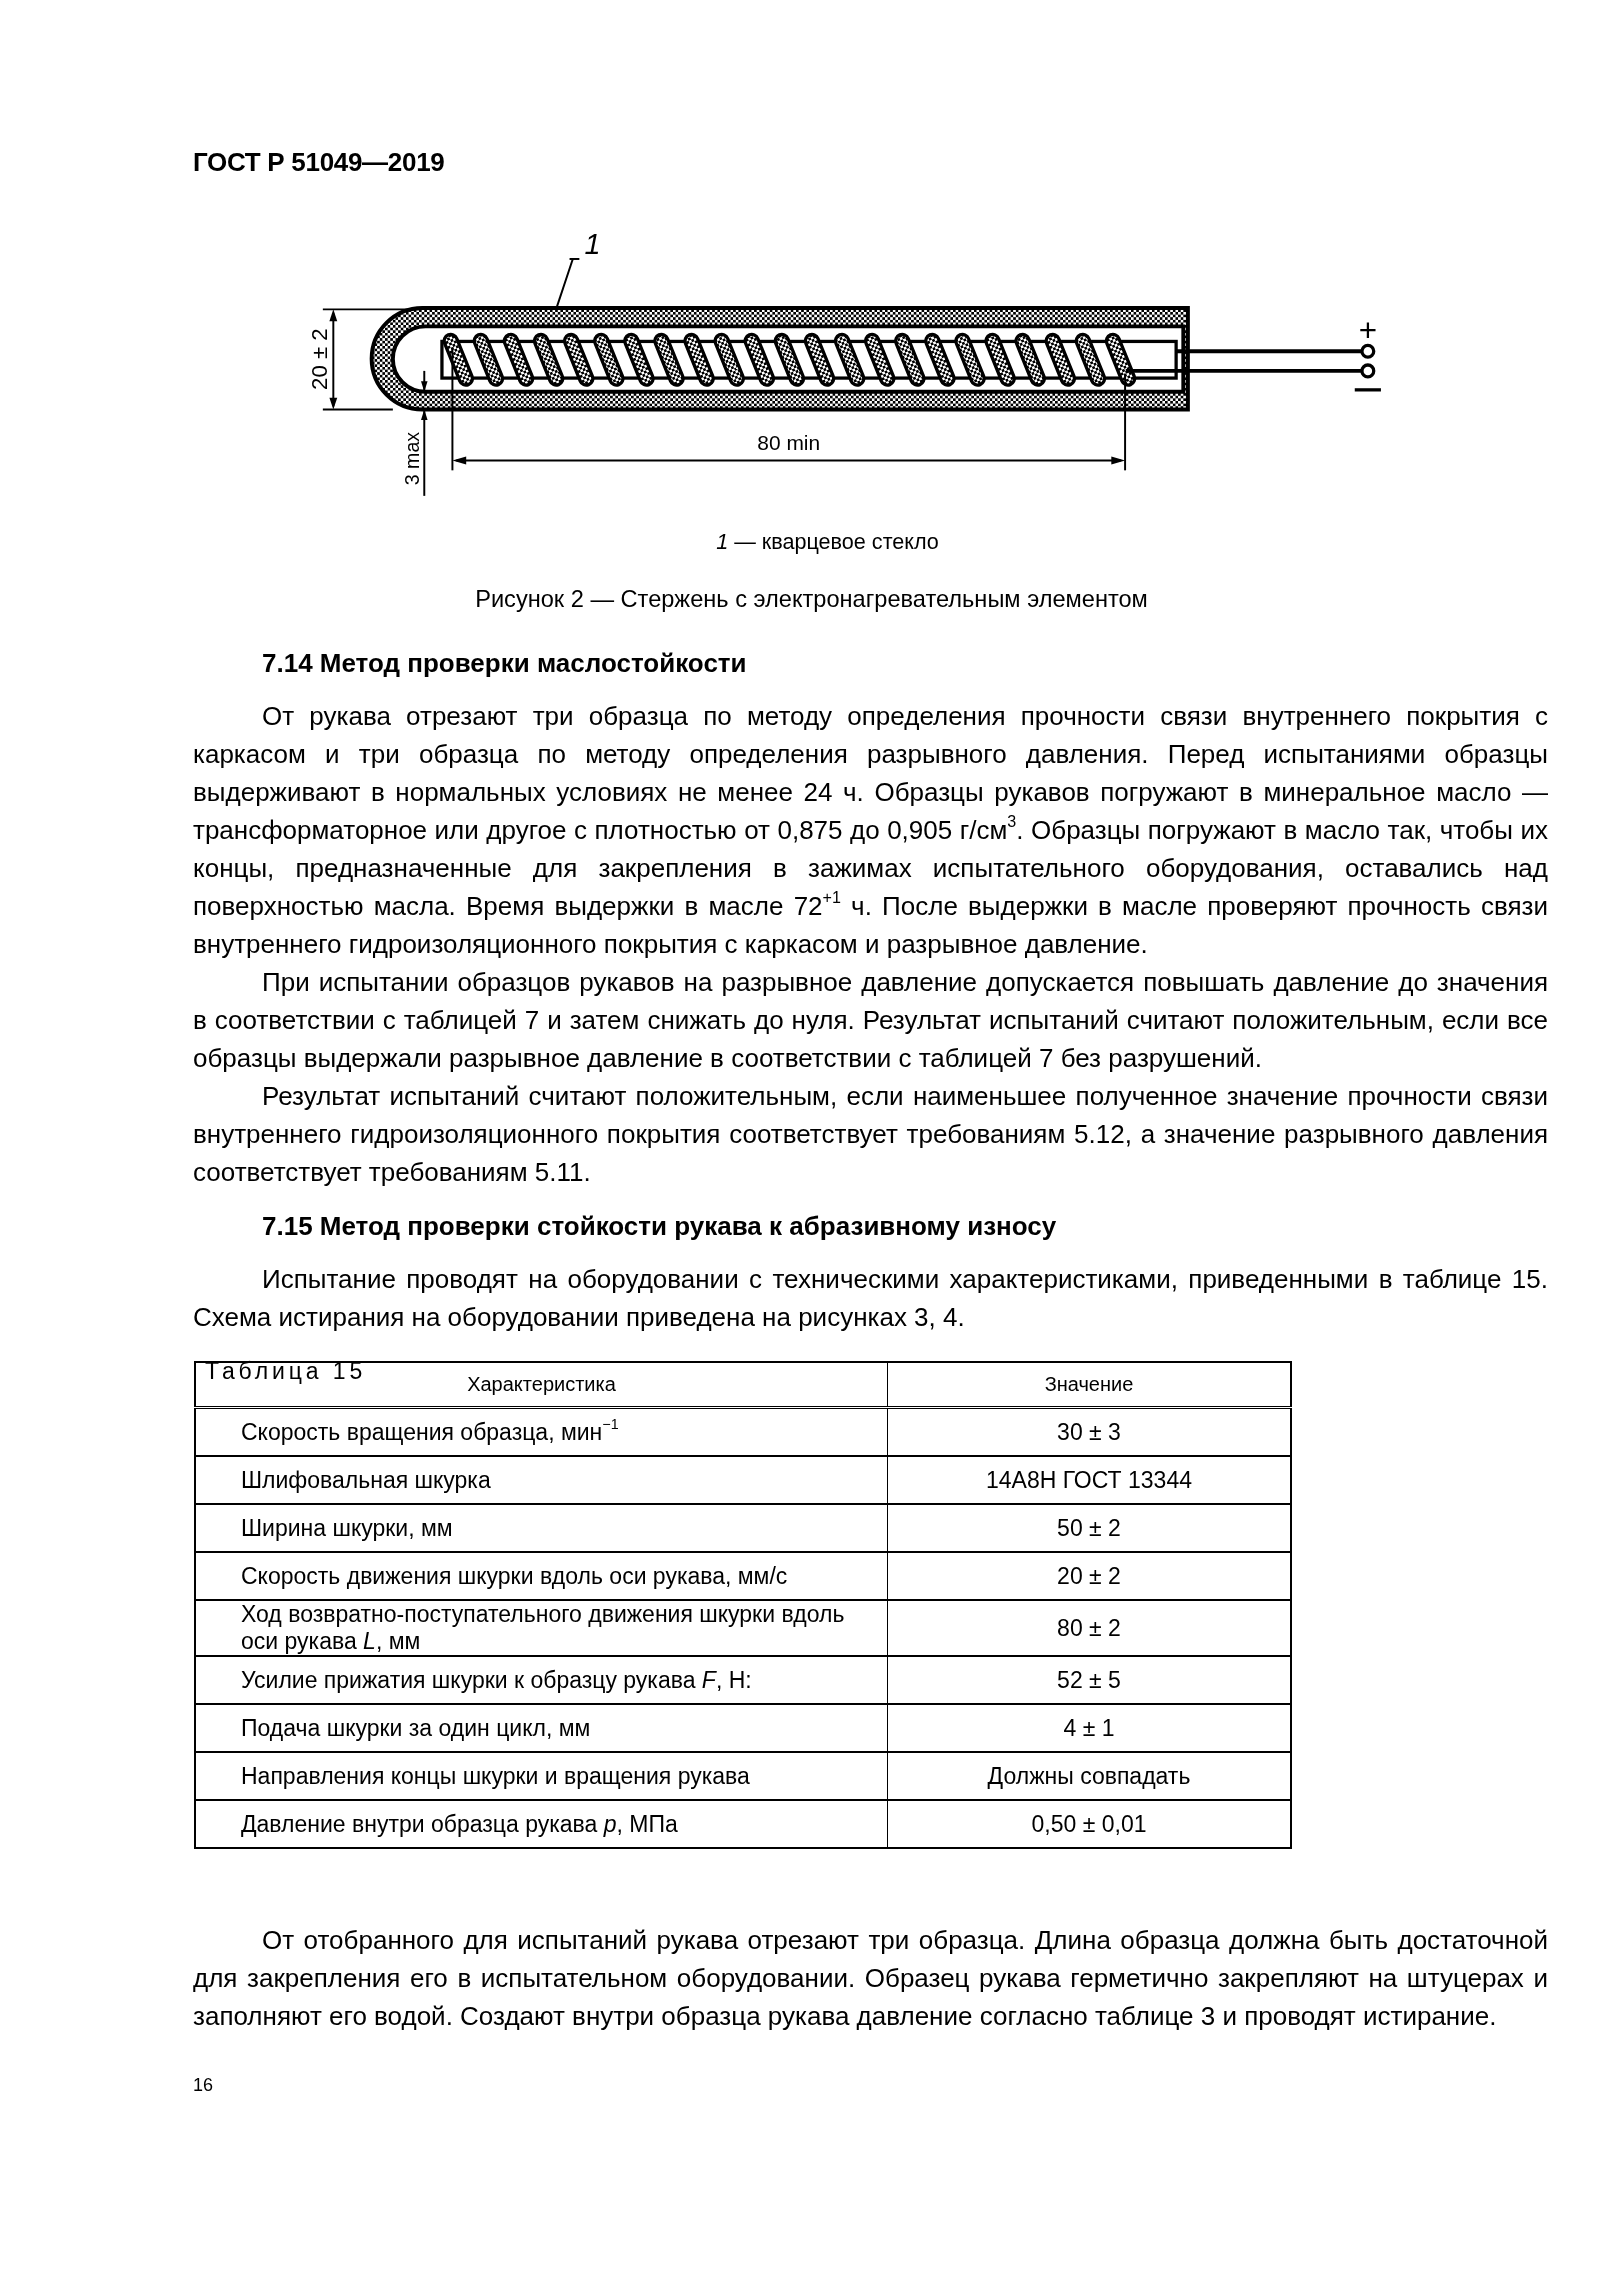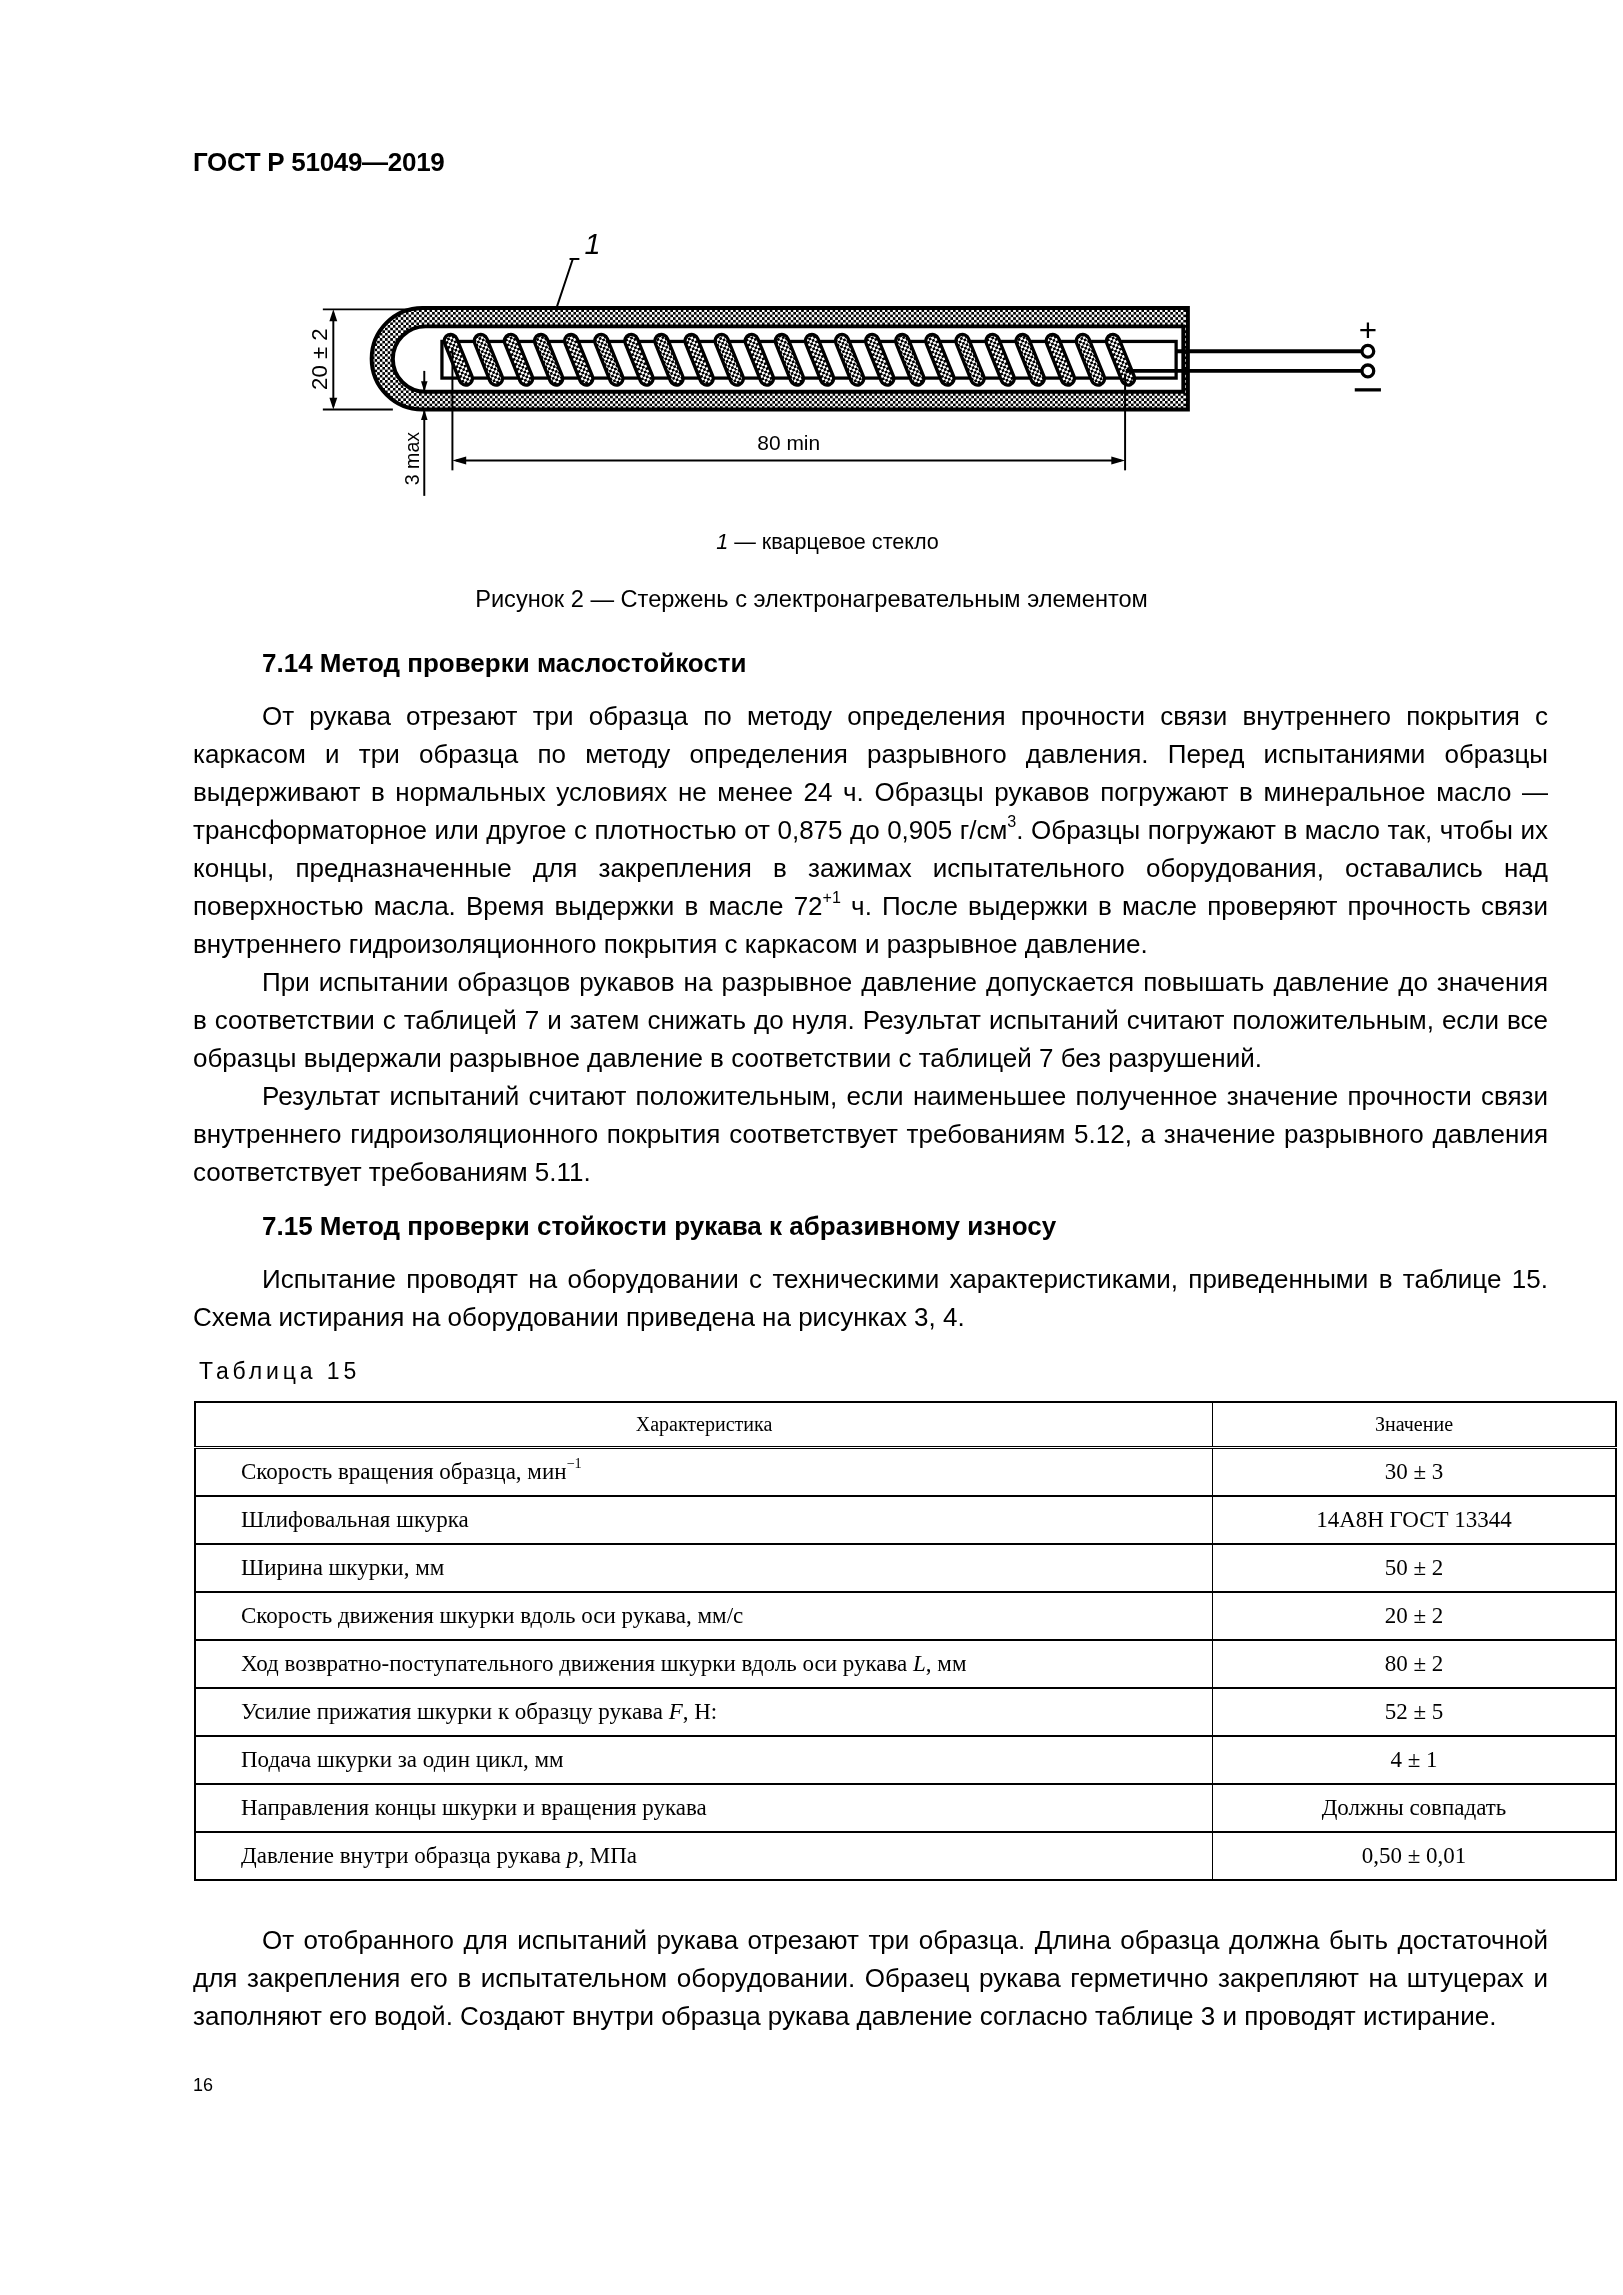--- a/index.html
+++ b/index.html
@@ -7,23 +7,23 @@
          font-family: "Liberation Sans", "DejaVu Sans", sans-serif; color: #000; }
   .abs { position: absolute; }
   .header { left: 193px; top: 147px; font-size: 26px; font-weight: bold; letter-spacing: -0.3px; }
   .figure { left: 288px; top: 223px; width: 1152px; height: 301px; }
   .fig-legend { left: 0; width: 1623px; top: 529px; text-align: center; font-size: 21.6px; padding-left: 16px; }
   .fig-legend i { font-style: italic; }
   .fig-caption { left: 0; width: 1623px; top: 586px; text-align: center; font-size: 23.6px; }
   .section-heading { left: 262px; font-size: 26px; font-weight: bold; }
   .text { left: 193px; width: 1355px; font-size: 26px; line-height: 38px; text-align: justify; }
   .text p { margin: 0; text-indent: 69px; }
-  .table-label { left: 199px; top: 1358px; font-size: 23px; letter-spacing: 3.9px; }
-  table.spec { position: absolute; left: 194px; top: 1401px; width: 1423px; border-collapse: collapse;
-               font-size: 23px; font-family: Liberation Serif, serif; }
+  .table-label { left: 205px; top: 1358px; font-size: 23px; letter-spacing: 3.9px; }
+  table.spec { position: absolute; left: 194px; top: 1361px; width: 1098px; border-collapse: collapse;
+               font-size: 23px; }
   table.spec th, table.spec td { border: 1.3px solid #000; padding: 0; }
   table.spec { border: 2.6px solid #000; }
   table.spec th { font-weight: normal; font-size: 20px; height: 43px; text-align: center; }
   table.spec thead tr th { border-bottom: 3.9px double #000; }
   table.spec td { height: 46px; }
   table.spec td.name { padding-left: 45px; text-align: left; }
   table.spec td.val { text-align: center; width: 402px; }
   table.spec tbody tr td { border-top: 2.6px solid #000; }
   .page-num { left: 193px; top: 2075px; font-size: 18px; }
   sup { font-size: 0.62em; line-height: 0; position: relative; top: -0.15em; }

